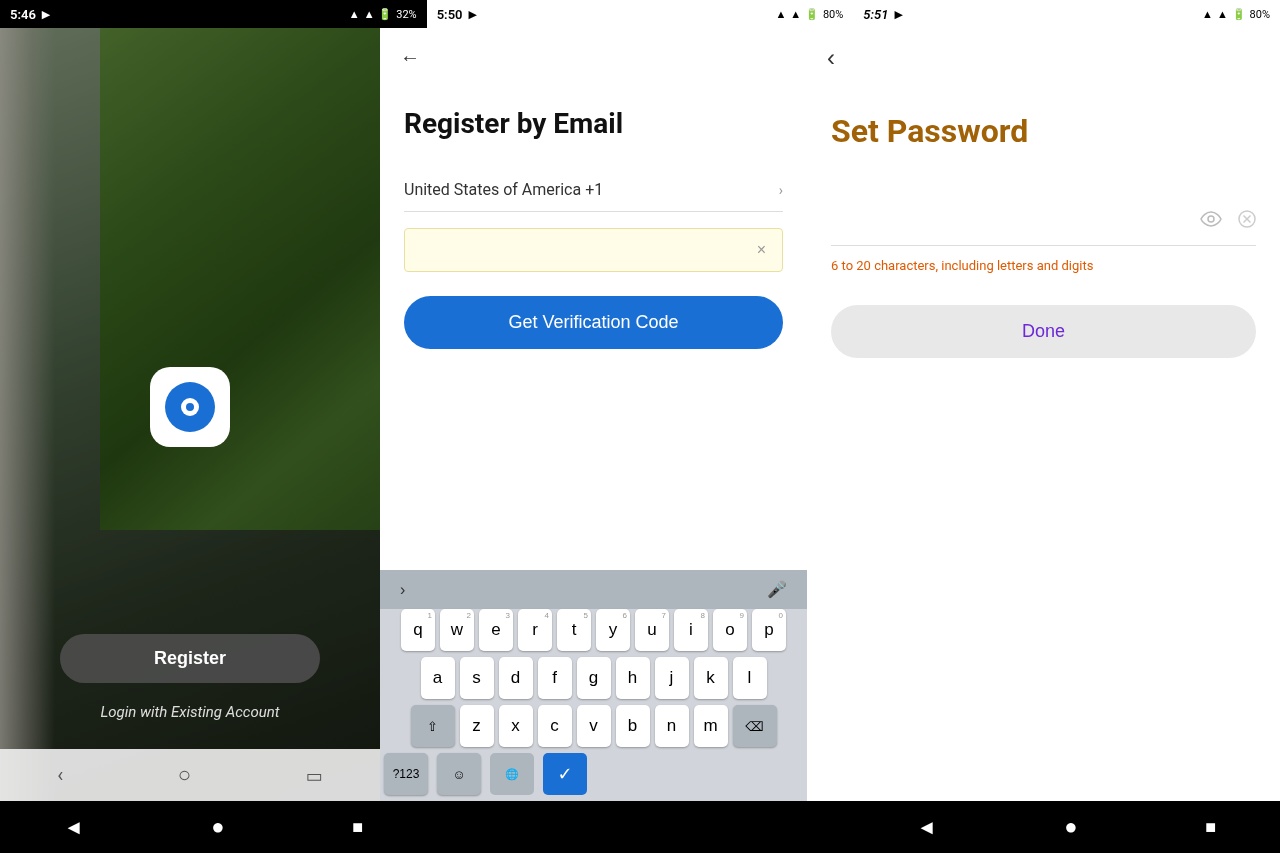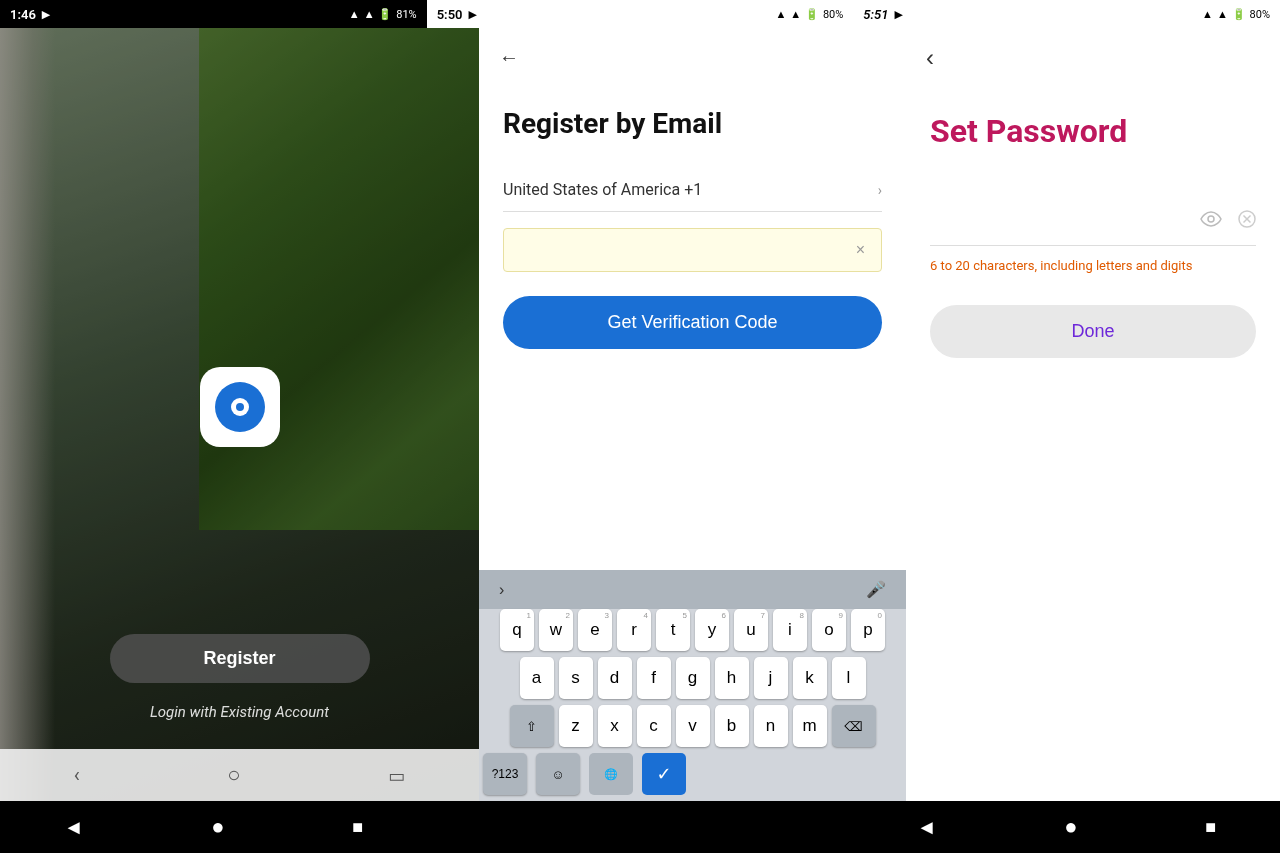--- a/index.html
+++ b/index.html
@@ -6,21 +6,21 @@
     body { width: 1280px; height: 853px; display: flex; flex-direction: column; font-family: 'Roboto', Arial, sans-serif; overflow: hidden; background: #000; }
     .status-section {
       flex: 1;
       display: flex;
       align-items: center;
       padding: 0 10px;
     }
 
     
     .screen1 {
-      width: 479px;
+      width: 380px;
       position: relative;
       overflow: hidden;
       background: #5a6a5a;
     }
     .screen1-bg {
       position: absolute;
       inset: 0;
       background: linear-gradient(160deg, #8a9e80 0%, #4a5e45 40%, #2a3525 70%, #1a2015 100%);
     }
     .screen1-logo {
@@ -323,21 +323,21 @@
       display: flex;
       align-items: center;
       padding: 12px 16px;
     }
     .screen3-content {
       padding: 24px;
     }
     .screen3-title {
       font-size: 32px;
       font-weight: 700;
-      color: #be185d;
+      color: #a16207;
       margin-bottom: 48px;
     }
     .password-input-wrapper {
       display: flex;
       align-items: center;
       border-bottom: 1px solid #ddd;
       padding: 12px 0;
       margin-bottom: 12px;
       gap: 12px;
     }
@@ -385,27 +385,27 @@
     }
   </style>
 </head>
 <body>
 
 <div style="display:flex; flex-direction:column; width:1280px; height:853px;">
 
   <div style="display:flex; height:28px; background:#000;">
 
     <div class="status-section" style="width:427px;">
-      <span style="color:#fff;font-size:13px;font-weight:600;">1:46</span>
+      <span style="color:#fff;font-size:13px;font-weight:600;">5:46</span>
       <span style="margin-left:6px;color:#fff;font-size:11px;">▶</span>
       <div style="margin-left:auto;display:flex;align-items:center;gap:4px;">
         <span style="color:#fff;font-size:11px;">▲</span>
         <span style="color:#fff;font-size:11px;">▲</span>
         <span style="color:#fff;font-size:11px;">🔋</span>
-        <span style="color:#fff;font-size:11px;">81%</span>
+        <span style="color:#fff;font-size:11px;">32%</span>
       </div>
     </div>
 
     <div class="status-section" style="width:427px; background:#fff;">
       <span style="color:#000;font-size:13px;font-weight:600;">5:50</span>
       <span style="margin-left:6px;color:#000;font-size:11px;">▶</span>
       <div style="margin-left:auto;display:flex;align-items:center;gap:4px;">
         <span style="color:#000;font-size:11px;">▲</span>
         <span style="color:#000;font-size:11px;">▲</span>
         <span style="color:#000;font-size:11px;">🔋</span>

